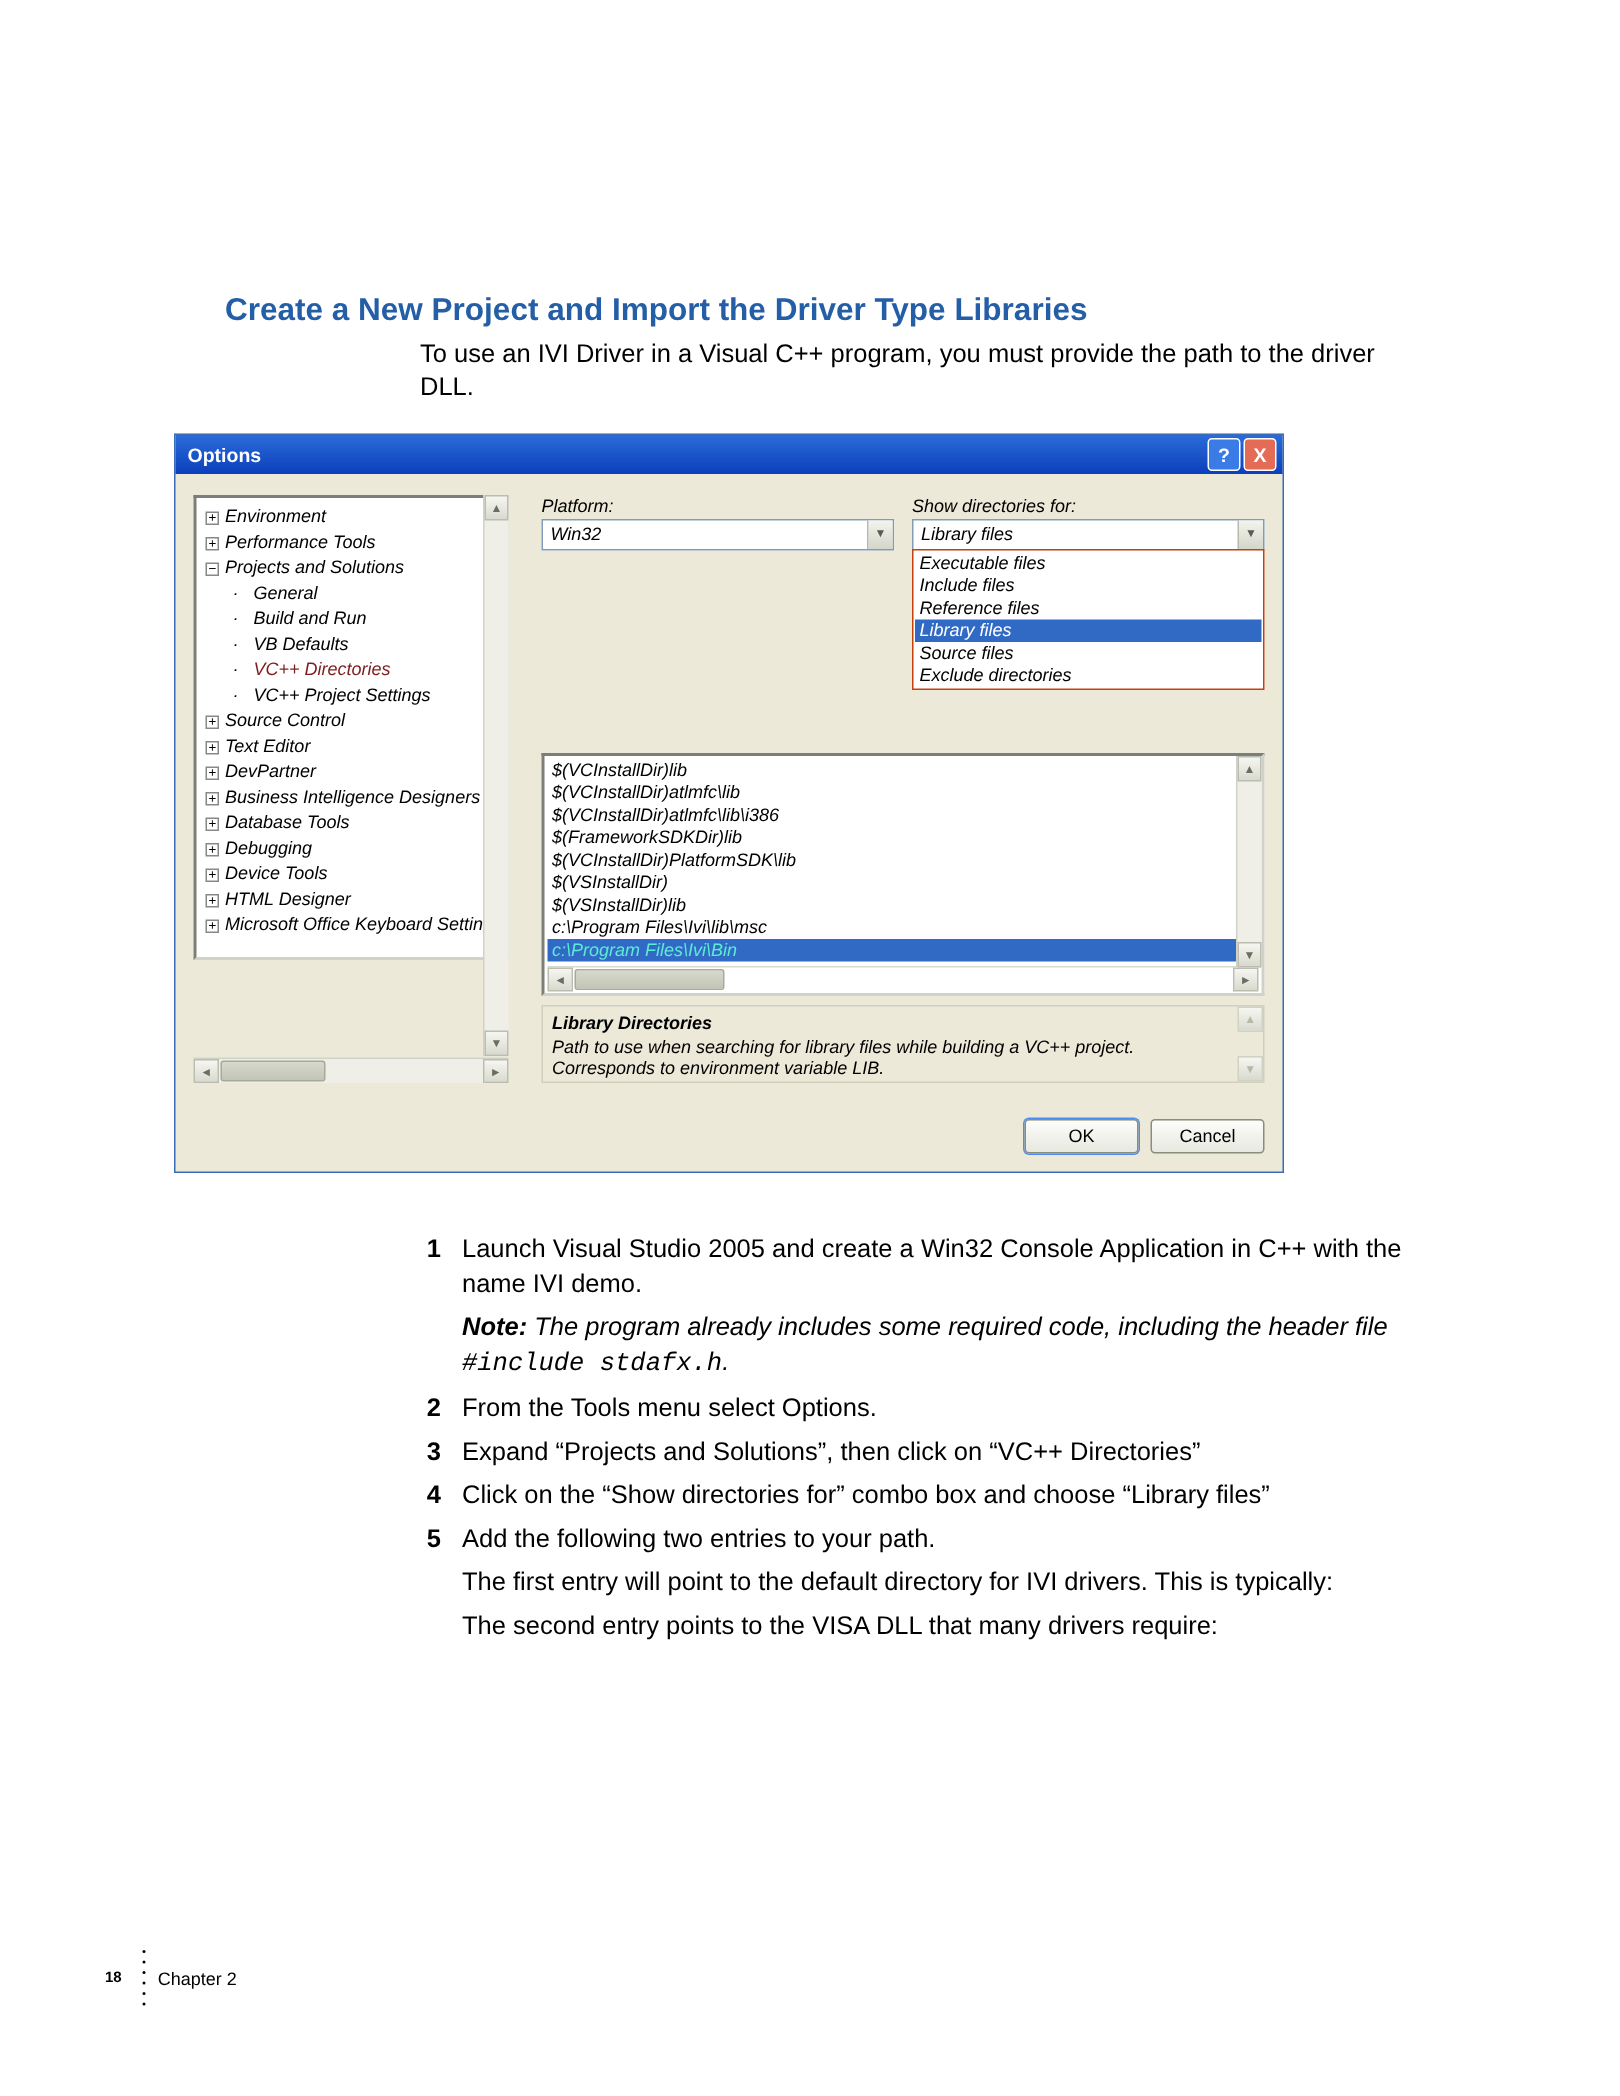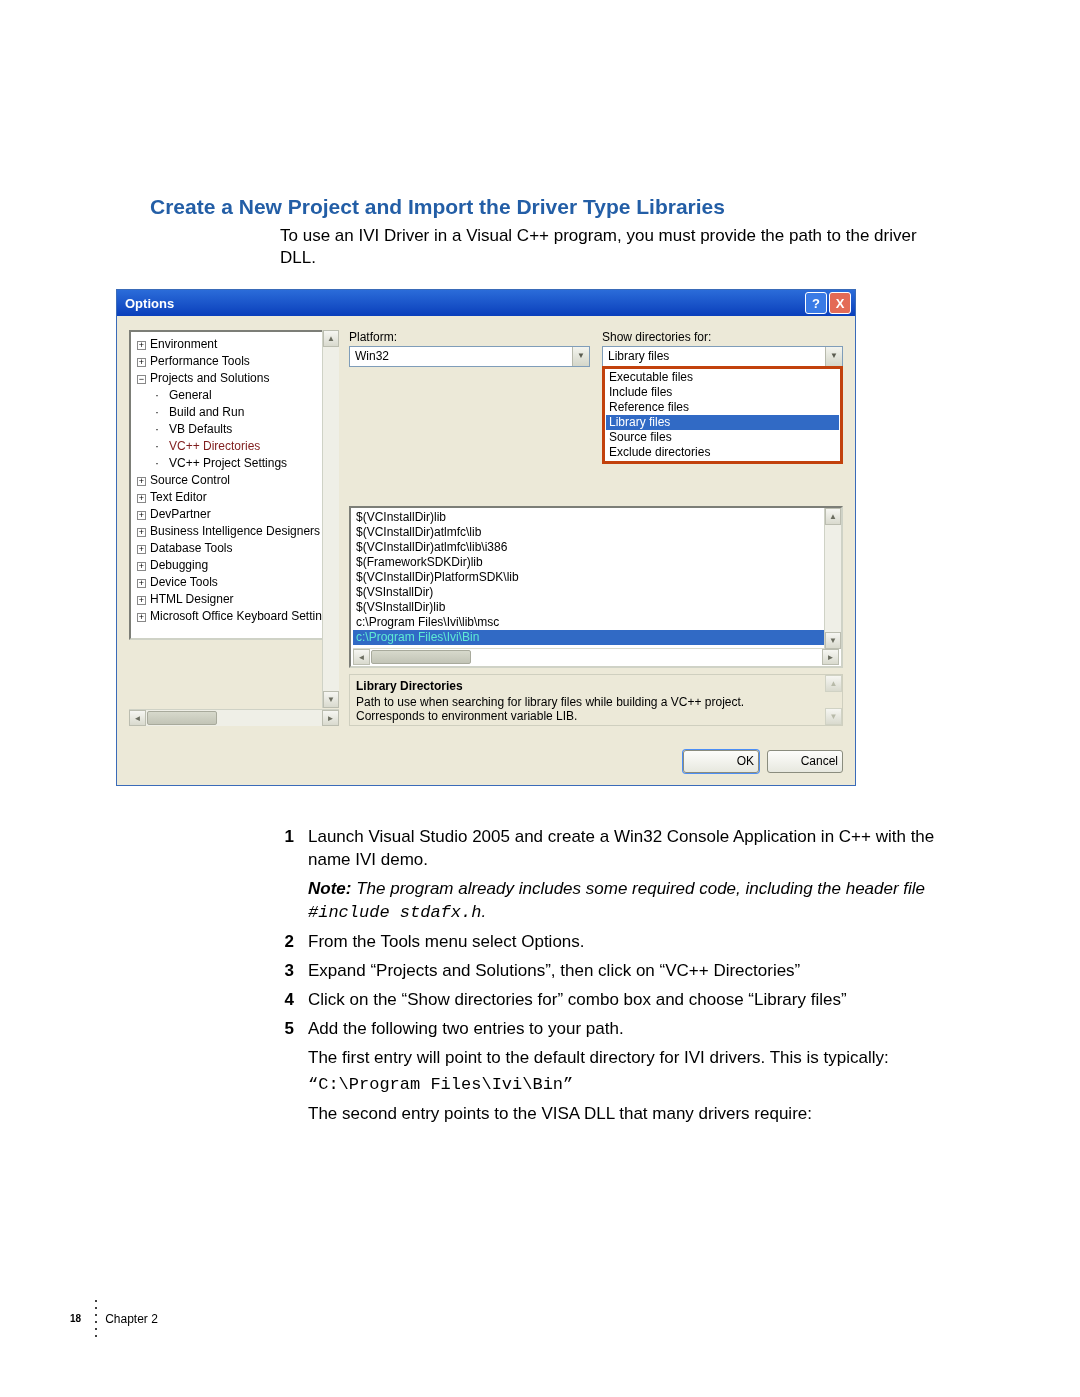--- a/index.html
+++ b/index.html
@@ -56,21 +56,22 @@
     border-radius: 3px;
     display: flex; align-items: center; justify-content: center;
     font-weight: bold;
     color: #fff;
   }
   .tb-help { background: #3a7be6; }
   .tb-close { background: #e46b56; }
   .dialog-body {
     padding: 14px 12px 12px 12px;
     display: flex;
-    gap: 10px;
+    gap: 22px;
+    font-style: italic;
   }
   .tree-wrap { position: relative; }
   .tree {
     width: 210px;
     height: 310px;
     background: #fff;
     border: 2px inset #cfd2c6;
     overflow: hidden;
     padding: 4px 0 4px 4px;
     font-size: 12px;
@@ -138,21 +139,21 @@
     display: flex;
     margin-top: 2px;
   }
   .combo span { flex: 1; padding: 2px 5px; }
   .combo .arrow {
     width: 17px; background: linear-gradient(#f3f4ee, #d4d6c9);
     border-left: 1px solid #b7b9ac;
     text-align: center; font-size: 8px; line-height: 17px; color: #5a5c50;
   }
   .dd-list {
-    background: #fff; border: 3px solid #c2410c;
+    background: #fff; border: 1px solid #c2410c;
     position: relative; margin-top: -1px;
     font-size: 12px; line-height: 15px; padding: 1px;
   }
   .dd-list .row { padding: 0 3px; }
   .dd-list .sel-row { background: #316ac5; color: #fff; }
 
   .paths {
     margin-top: 42px;
     border: 2px inset #cfd2c6;
     background: #fff;
@@ -212,22 +213,22 @@
   .btn-row {
     padding: 12px 12px 12px 0;
     display: flex; justify-content: flex-end; gap: 8px;
   }
   .btn {
     min-width: 76px; height: 23px;
     background: linear-gradient(#fdfdfb, #e7e8df);
     border: 1px solid #8a8c7e;
     border-radius: 3px;
     font-size: 12px;
-    padding: 0 4px;
-    text-align: right;
+    padding: 0 16px;
+    text-align: center;
     line-height: 21px;
   }
   .btn.default { box-shadow: 0 0 0 1px #4c8ef5; }
 
   
   .steps {
     margin: 40px 0 0 160px;
     width: 660px;
     font-size: 17px;
     line-height: 1.35;
@@ -392,21 +393,20 @@
     </div>
     <div class="step">
       <div class="num">4</div>
       <div class="txt">Click on the “Show directories for” combo box and choose “Library files”</div>
     </div>
     <div class="step">
       <div class="num">5</div>
       <div class="txt">Add the following two entries to your path.</div>
     </div>
     <div class="plain">The first entry will point to the default directory for IVI drivers. This is typically:</div>
-    <div class="code2">“C:\Program Files\Ivi\Bin”</div>
     <div class="plain">The second entry points to the VISA DLL that many drivers require:</div>
   </div>
 </div>
 
 <div class="footer">
   <span class="pno">18</span>
   <div class="dots-col">
       <span></span>
       <span></span>
       <span></span>

